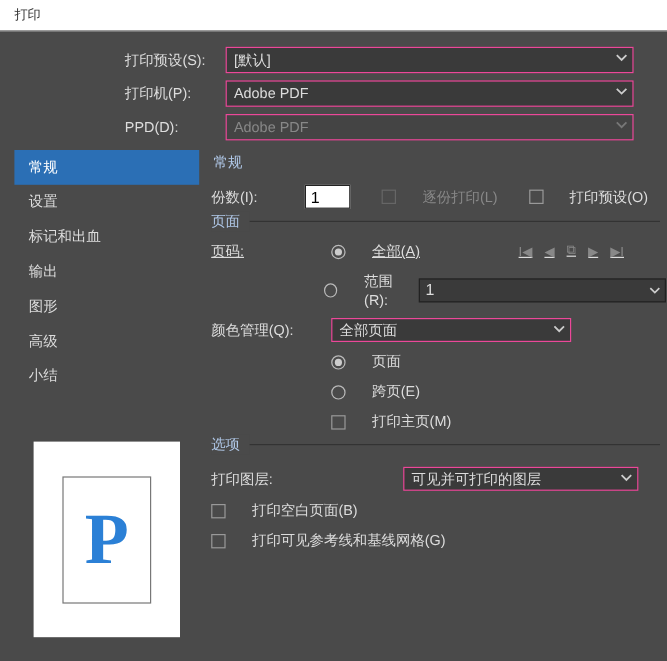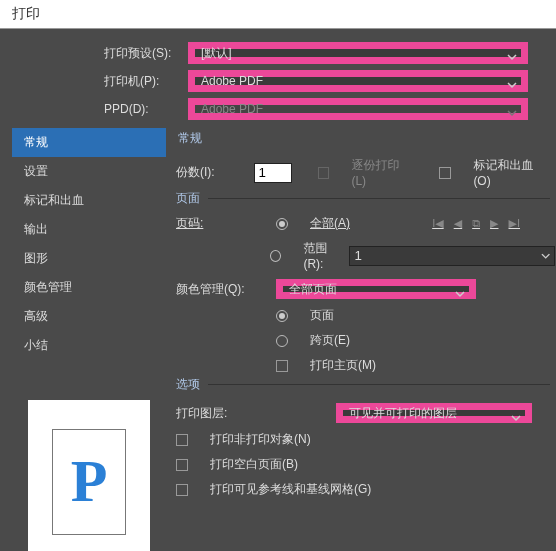--- a/index.html
+++ b/index.html
@@ -1,22 +1,22 @@
 <!DOCTYPE html>
 <html><head>
 <meta charset="utf-8">
 <style>
   * { box-sizing: border-box; margin: 0; padding: 0; }
   body { background: #4a4a4a; font-family: "Microsoft YaHei", sans-serif; font-size: 12px; color: #ddd; width: 556px; height: 551px; overflow: hidden; }
-  .titlebar { background: #fff; color: #333; padding: 5px 12px; font-size: 14px; border-bottom: 1px solid #999; margin-bottom: 1px;}
+  .titlebar { background: #fff; color: #333; padding: 5px 12px; font-size: 11px; border-bottom: 1px solid #999; margin-bottom: 1px;}
   .dialog { background: #4a4a4a; padding: 12px 12px 0 12px; }
   .top-settings { margin-left: 92px; }
   .row { display: flex; align-items: center; margin-bottom: 6px; }
   .label-r { width: 84px; padding-right: 6px; color: #ddd; }
-  .dd { background: #3a3a3a; border: 7px solid #ec4899; color: #ddd; height: 22px; padding: 2px 6px; position: relative; display: flex; align-items: center; }
+  .dd { background: #3a3a3a; border: 1px solid #ec4899; color: #ddd; height: 22px; padding: 2px 6px; position: relative; display: flex; align-items: center; }
   .dd .chev { position: absolute; right: 4px; top: 3px; }
   .dd.w1 { width: 340px; }
   .dd.disabled { color: #888; background: #444; }
   .content { display: flex; margin-top: 8px; }
   .sidebar { width: 155px; }
   .side-item { padding: 6px 12px; color: #ddd; cursor: pointer; }
   .side-item.active { background: #2b6fb5; color: #fff; }
   .preview { margin-top: 30px; padding: 10px 16px; }
   .preview-box { width: 122px; height: 163px; background: #fff; display: flex; align-items: center; justify-content: center; }
   .preview-inner { width: 74px; height: 106px; border: 1px solid #777; display: flex; align-items: center; justify-content: center; }
@@ -81,21 +81,20 @@
     </div>
   </div>
 
   <div class="content">
     <div class="sidebar">
       <div class="side-item active">常规</div>
       <div class="side-item">设置</div>
       <div class="side-item">标记和出血</div>
       <div class="side-item">输出</div>
       <div class="side-item">图形</div>
-      <div class="side-item">颜色管理</div>
       <div class="side-item">高级</div>
       <div class="side-item">小结</div>
 
       <div class="preview">
         <div class="preview-box">
           <div class="preview-inner">
               <span>P</span>
             </div>
         </div>
       </div>
@@ -106,21 +105,21 @@
 
       <div class="form-row">
         <div class="flabel w60">份数(I):</div>
         <input class="num-input" value="1" style="">
         <span class="inline ml2">
           <span class="cb disabled"></span>
           <span class="txt-dim">逐份打印(L)</span>
         </span>
         <span class="inline ml2">
           <span class="cb"></span>
-          <span>标记和出血(O)</span>
+          <span>打印预设(O)</span>
         </span>
       </div>
 
       <div class="group">
         <div class="group-title">页面</div>
 
         <div class="form-row" style="margin-top:10px;text-decoration:underline;">
           <div class="flabel w90">页码:</div>
           <span class="inline">
             <span class="radio sel"></span>
@@ -190,26 +189,20 @@
             <span>可见并可打印的图层</span>
             <svg class="chev" viewBox="0 0 10 10">
                 <path d="M1 3 L5 7 L9 3" fill="none" stroke="#ccc" stroke-width="1.5"></path>
               </svg>
           </div>
         </div>
 
         <div class="form-row">
           <span class="inline">
             <span class="cb"></span>
-            <span>打印非打印对象(N)</span>
-          </span>
-        </div>
-        <div class="form-row">
-          <span class="inline">
-            <span class="cb"></span>
             <span>打印空白页面(B)</span>
           </span>
         </div>
         <div class="form-row">
           <span class="inline">
             <span class="cb"></span>
             <span>打印可见参考线和基线网格(G)</span>
           </span>
         </div>
       </div>

